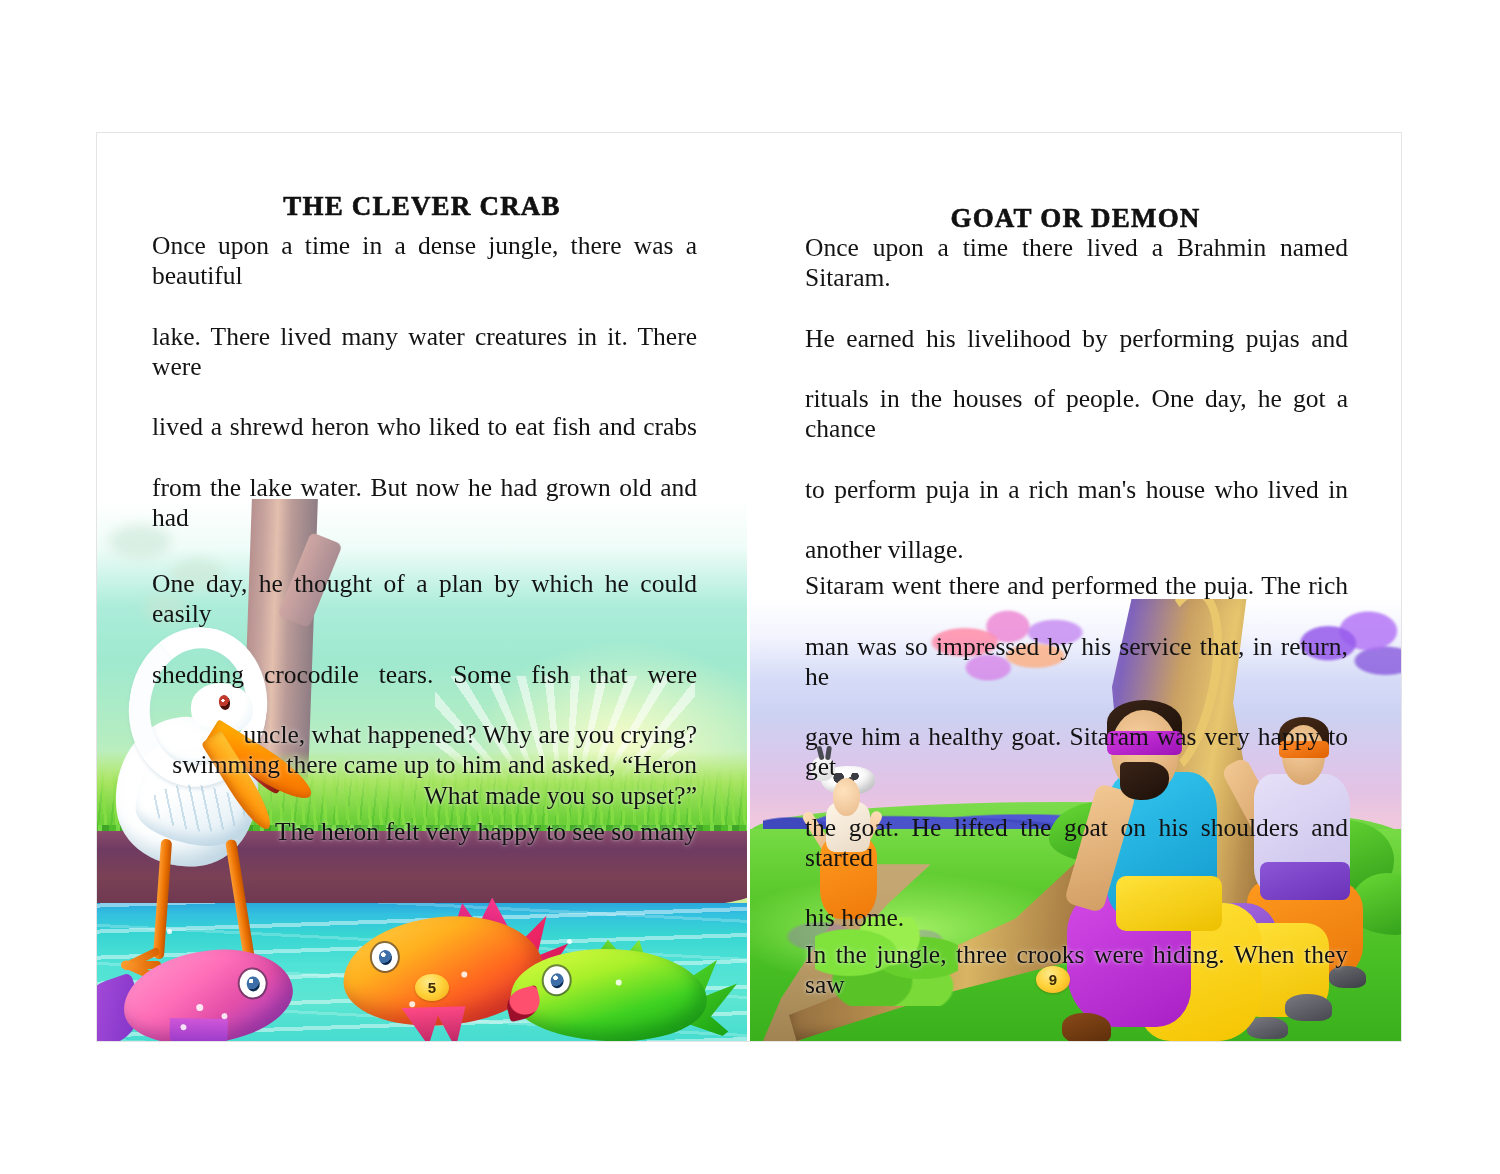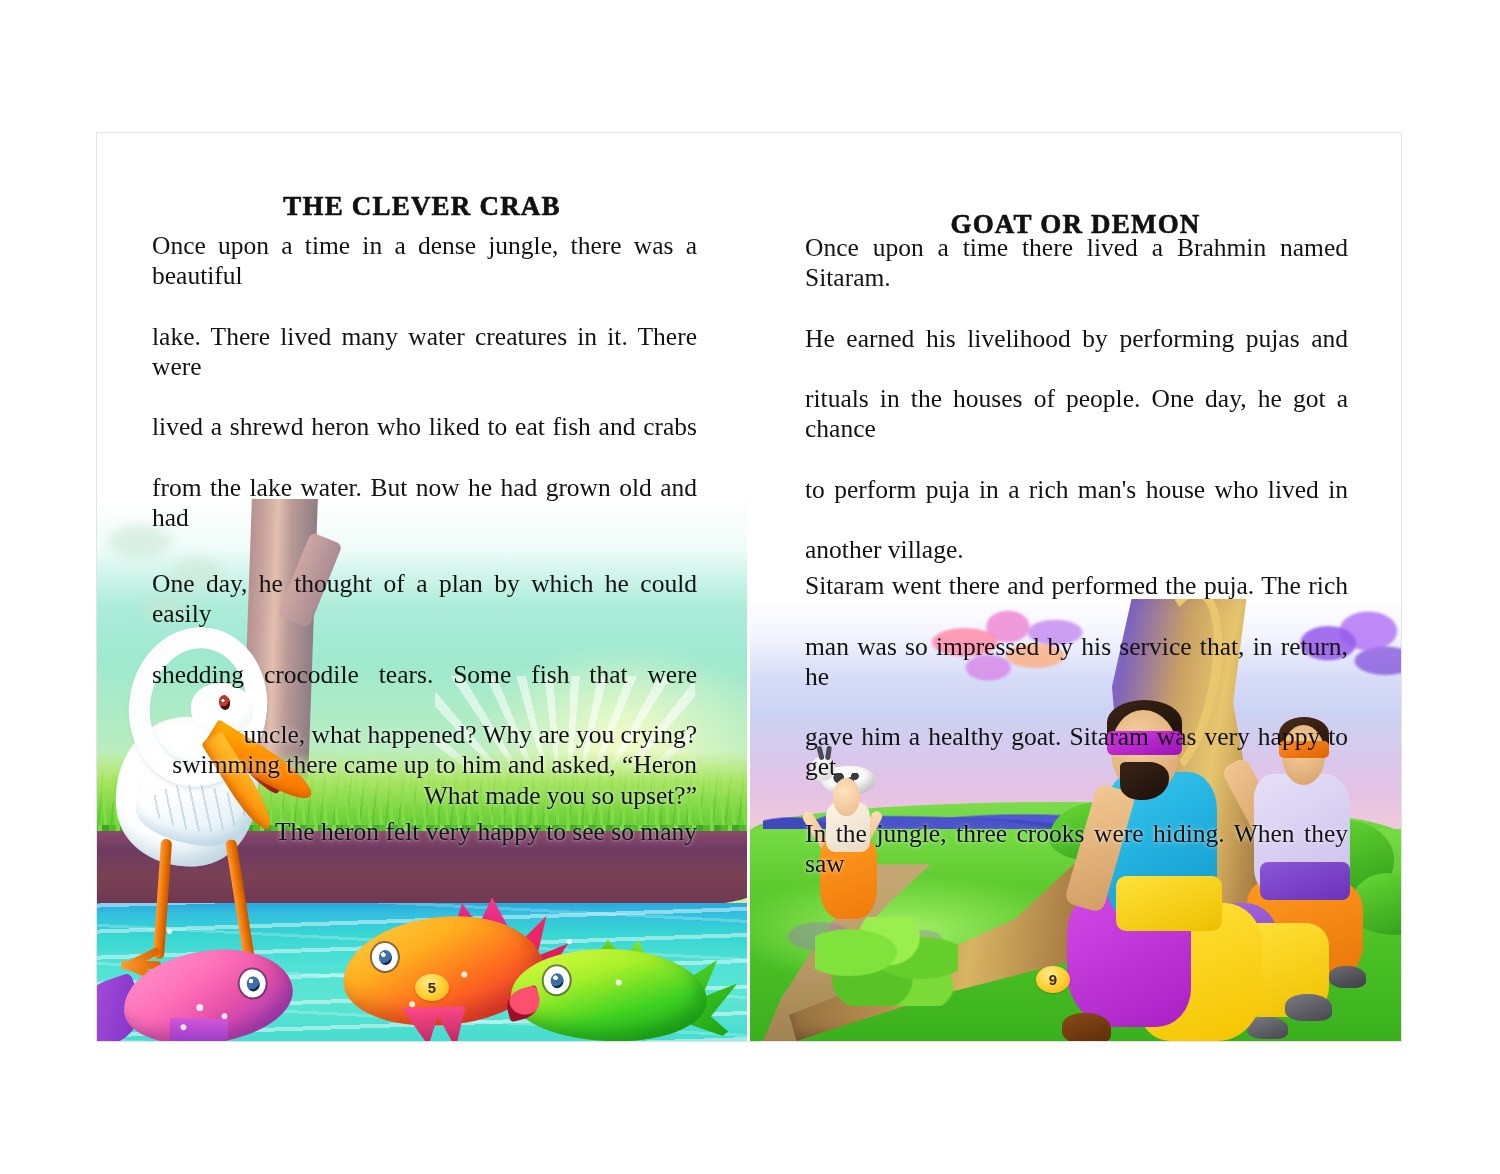--- a/index.html
+++ b/index.html
@@ -567,21 +567,21 @@
     font-family:"Liberation Serif", serif;
     font-weight:bold;
     font-size:27px;
     letter-spacing:1.2px;
     color:#111111;
     text-align:center;
     width:100%;
     -webkit-text-stroke:0.6px #111;
   }
   #title-left  { top:58px; }
-  #title-right { top:76px; }
+  #title-right { top:70px; }
 
   .story-col {
     position:absolute;
     font-size:25.5px;
     line-height:1.185;
     color:#131313;
     text-align:justify;
     text-justify:inter-word;
   }
   #col-left  { left:55px;  width:545px; top:98px; }
@@ -784,20 +784,22 @@
           <span class="jline">Once upon a time there lived a Brahmin named Sitaram.</span>
           <span class="jline">He earned his livelihood by performing pujas and</span>
           <span class="jline">rituals in the houses of people. One day, he got a chance</span>
           <span class="jline">to perform puja in a rich man's house who lived in</span>
           <span style="display:block;">another village.</span>
         </p>
         <p>
           <span class="jline">Sitaram went there and performed the puja. The rich</span>
           <span class="jline">man was so impressed by his service that, in return, he</span>
           <span class="jline">gave him a healthy goat. Sitaram was very happy to get</span>
+          <span class="jline">the goat. He lifted the goat on his shoulders and started</span>
+          <span style="display:block;">his home.</span>
         </p>
         <p class="last">
           <span class="jline shadow-txt">In the jungle, three crooks were hiding. When they saw</span>
 
         </p>
       </div>
     </div>
   </div>
 
 </div>

